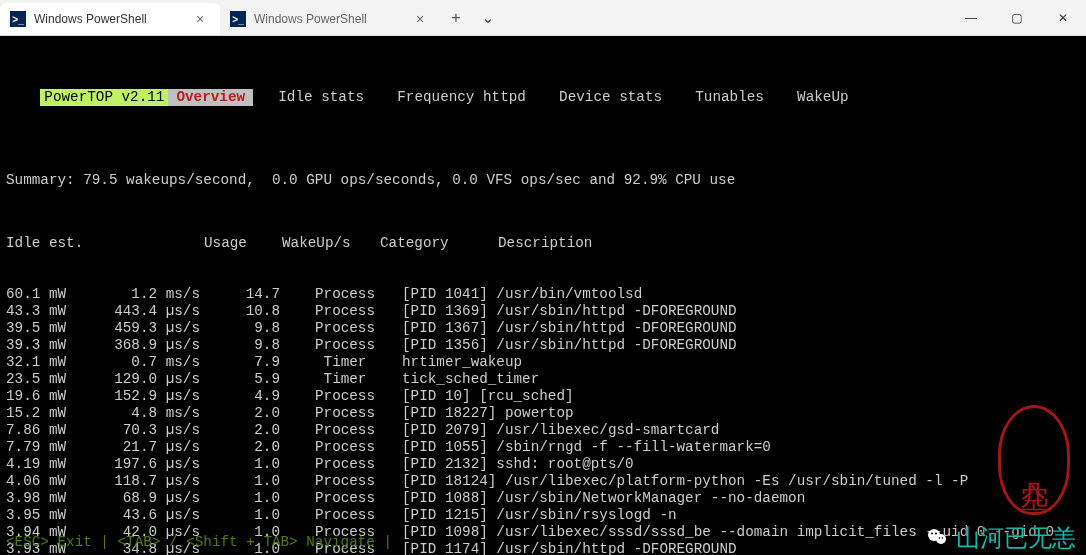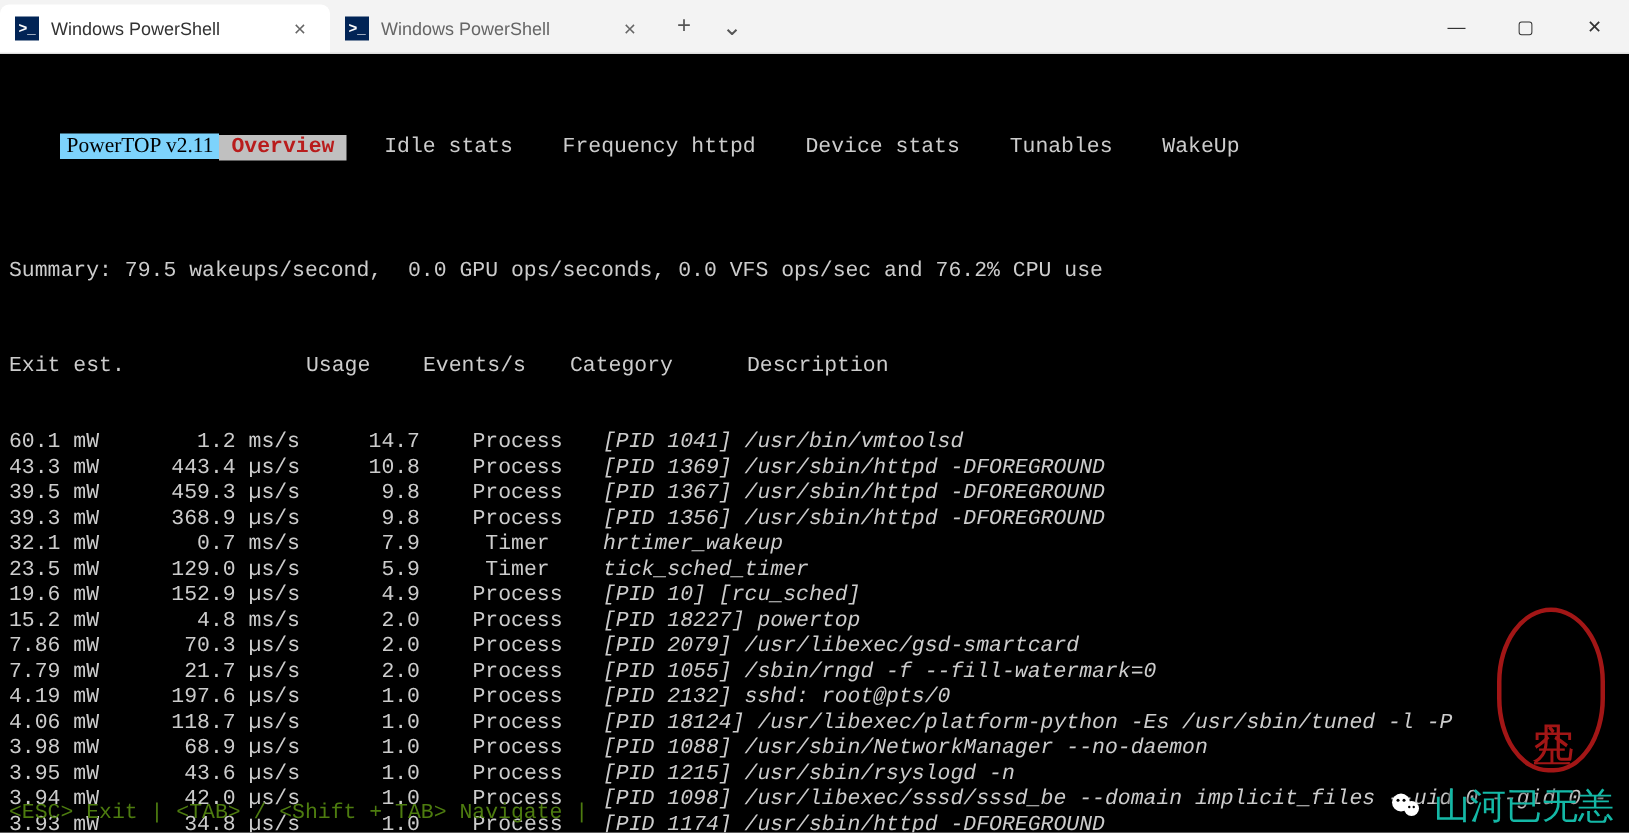--- a/index.html
+++ b/index.html
@@ -72,28 +72,28 @@
     line-height: 17px;
     height: calc(555px - 36px);
     padding: 2px 6px;
     white-space: pre;
     overflow: hidden;
     position: relative;
   }
   .menu-line { margin-bottom: 3px; }
   .menu-item { display: inline-block; padding: 0 8px; }
   .menu-item.active { background: #c0c0c0; color: #b91c1c; font-weight: bold; }
-  .menu-item.version { background: #7dd3fc; color: #000; padding: 0 4px 0 4px; font-family: Liberation Serif, serif; }
+  .menu-item.version { background: #bef264; color: #000; padding: 0 4px 0 4px; }
   .summary-line { margin: 12px 0; }
   .table-row { display: flex; }
   .col-power { width: 98px; text-align: left; }
   .col-usage { width: 116px; text-align: right; padding-right: 20px; }
   .col-usage-val { width: 60px; text-align: right; }
   .col-category { width: 118px; text-align: center; padding-left: 12px; }
-  .col-desc { flex: 1; text-align: left; padding-left: 4px; font-style: italic; }
+  .col-desc { flex: 1; text-align: left; padding-left: 4px; }
   .table-header { font-weight: normal; }
   .hdr-power{width:98px;}
   .hdr-usage{width:176px; text-align:left; padding-left: 100px;}
   .hdr-events{width:100px; padding-left:2px;}
   .hdr-category{width:118px;}
   .hdr-desc{flex:1;}
   .footer {
     position: absolute;
     bottom: 4px; left: 6px;
     color: #4d7c0f;
@@ -149,23 +149,23 @@
     <div class="win-btn">—</div>
     <div class="win-btn">▢</div>
     <div class="win-btn">✕</div>
   </div>
 </div>
 
 <div class="terminal">
   <div class="menu-line">
     <span class="menu-item version">PowerTOP v2.11</span><span id="menu-items"><span class="menu-item active">Overview</span>  <span class="menu-item">Idle stats</span>  <span class="menu-item">Frequency httpd</span>  <span class="menu-item">Device stats</span>  <span class="menu-item">Tunables</span>  <span class="menu-item">WakeUp</span></span>
   </div>
-  <div class="summary-line">Summary: 79.5 wakeups/second,  0.0 GPU ops/seconds, 0.0 VFS ops/sec and 76.2% CPU use</div>
+  <div class="summary-line">Summary: 79.5 wakeups/second,  0.0 GPU ops/seconds, 0.0 VFS ops/sec and 92.9% CPU use</div>
   <div class="table-row table-header">
-    <span class="hdr-power">Exit est.</span><span class="hdr-usage">Usage</span><span class="hdr-events">Events/s</span><span class="hdr-category">Category</span><span class="hdr-desc">Description</span>
+    <span class="hdr-power">Idle est.</span><span class="hdr-usage">Usage</span><span class="hdr-events">WakeUp/s</span><span class="hdr-category">Category</span><span class="hdr-desc">Description</span>
   </div>
   <div id="rows"><div class="table-row"><span class="col-power">60.1 mW</span><span class="col-usage">1.2 ms/s</span><span class="col-usage-val">14.7</span><span class="col-category">Process</span><span class="col-desc">[PID 1041] /usr/bin/vmtoolsd</span></div><div class="table-row"><span class="col-power">43.3 mW</span><span class="col-usage">443.4 µs/s</span><span class="col-usage-val">10.8</span><span class="col-category">Process</span><span class="col-desc">[PID 1369] /usr/sbin/httpd -DFOREGROUND</span></div><div class="table-row"><span class="col-power">39.5 mW</span><span class="col-usage">459.3 µs/s</span><span class="col-usage-val">9.8</span><span class="col-category">Process</span><span class="col-desc">[PID 1367] /usr/sbin/httpd -DFOREGROUND</span></div><div class="table-row"><span class="col-power">39.3 mW</span><span class="col-usage">368.9 µs/s</span><span class="col-usage-val">9.8</span><span class="col-category">Process</span><span class="col-desc">[PID 1356] /usr/sbin/httpd -DFOREGROUND</span></div><div class="table-row"><span class="col-power">32.1 mW</span><span class="col-usage">0.7 ms/s</span><span class="col-usage-val">7.9</span><span class="col-category">Timer</span><span class="col-desc">hrtimer_wakeup</span></div><div class="table-row"><span class="col-power">23.5 mW</span><span class="col-usage">129.0 µs/s</span><span class="col-usage-val">5.9</span><span class="col-category">Timer</span><span class="col-desc">tick_sched_timer</span></div><div class="table-row"><span class="col-power">19.6 mW</span><span class="col-usage">152.9 µs/s</span><span class="col-usage-val">4.9</span><span class="col-category">Process</span><span class="col-desc">[PID 10] [rcu_sched]</span></div><div class="table-row"><span class="col-power">15.2 mW</span><span class="col-usage">4.8 ms/s</span><span class="col-usage-val">2.0</span><span class="col-category">Process</span><span class="col-desc">[PID 18227] powertop</span></div><div class="table-row"><span class="col-power">7.86 mW</span><span class="col-usage">70.3 µs/s</span><span class="col-usage-val">2.0</span><span class="col-category">Process</span><span class="col-desc">[PID 2079] /usr/libexec/gsd-smartcard</span></div><div class="table-row"><span class="col-power">7.79 mW</span><span class="col-usage">21.7 µs/s</span><span class="col-usage-val">2.0</span><span class="col-category">Process</span><span class="col-desc">[PID 1055] /sbin/rngd -f --fill-watermark=0</span></div><div class="table-row"><span class="col-power">4.19 mW</span><span class="col-usage">197.6 µs/s</span><span class="col-usage-val">1.0</span><span class="col-category">Process</span><span class="col-desc">[PID 2132] sshd: root@pts/0</span></div><div class="table-row"><span class="col-power">4.06 mW</span><span class="col-usage">118.7 µs/s</span><span class="col-usage-val">1.0</span><span class="col-category">Process</span><span class="col-desc">[PID 18124] /usr/libexec/platform-python -Es /usr/sbin/tuned -l -P</span></div><div class="table-row"><span class="col-power">3.98 mW</span><span class="col-usage">68.9 µs/s</span><span class="col-usage-val">1.0</span><span class="col-category">Process</span><span class="col-desc">[PID 1088] /usr/sbin/NetworkManager --no-daemon</span></div><div class="table-row"><span class="col-power">3.95 mW</span><span class="col-usage">43.6 µs/s</span><span class="col-usage-val">1.0</span><span class="col-category">Process</span><span class="col-desc">[PID 1215] /usr/sbin/rsyslogd -n</span></div><div class="table-row"><span class="col-power">3.94 mW</span><span class="col-usage">42.0 µs/s</span><span class="col-usage-val">1.0</span><span class="col-category">Process</span><span class="col-desc">[PID 1098] /usr/libexec/sssd/sssd_be --domain implicit_files --uid 0 --gid 0 -</span></div><div class="table-row"><span class="col-power">3.93 mW</span><span class="col-usage">34.8 µs/s</span><span class="col-usage-val">1.0</span><span class="col-category">Process</span><span class="col-desc">[PID 1174] /usr/sbin/httpd -DFOREGROUND</span></div></div>
   <div class="footer">&lt;ESC&gt; Exit | &lt;TAB&gt; / &lt;Shift + TAB&gt; Navigate |</div>
   <div class="seal">空几</div>
   <div class="watermark">
     <span class="wechat-ico">
       <svg viewBox="0 0 24 24" width="24" height="24">
           <circle cx="8" cy="10" r="6" fill="#fff"></circle>
           <circle cx="15" cy="14" r="5" fill="#fff"></circle>
           <circle cx="6" cy="8.5" r="1" fill="#000"></circle>

